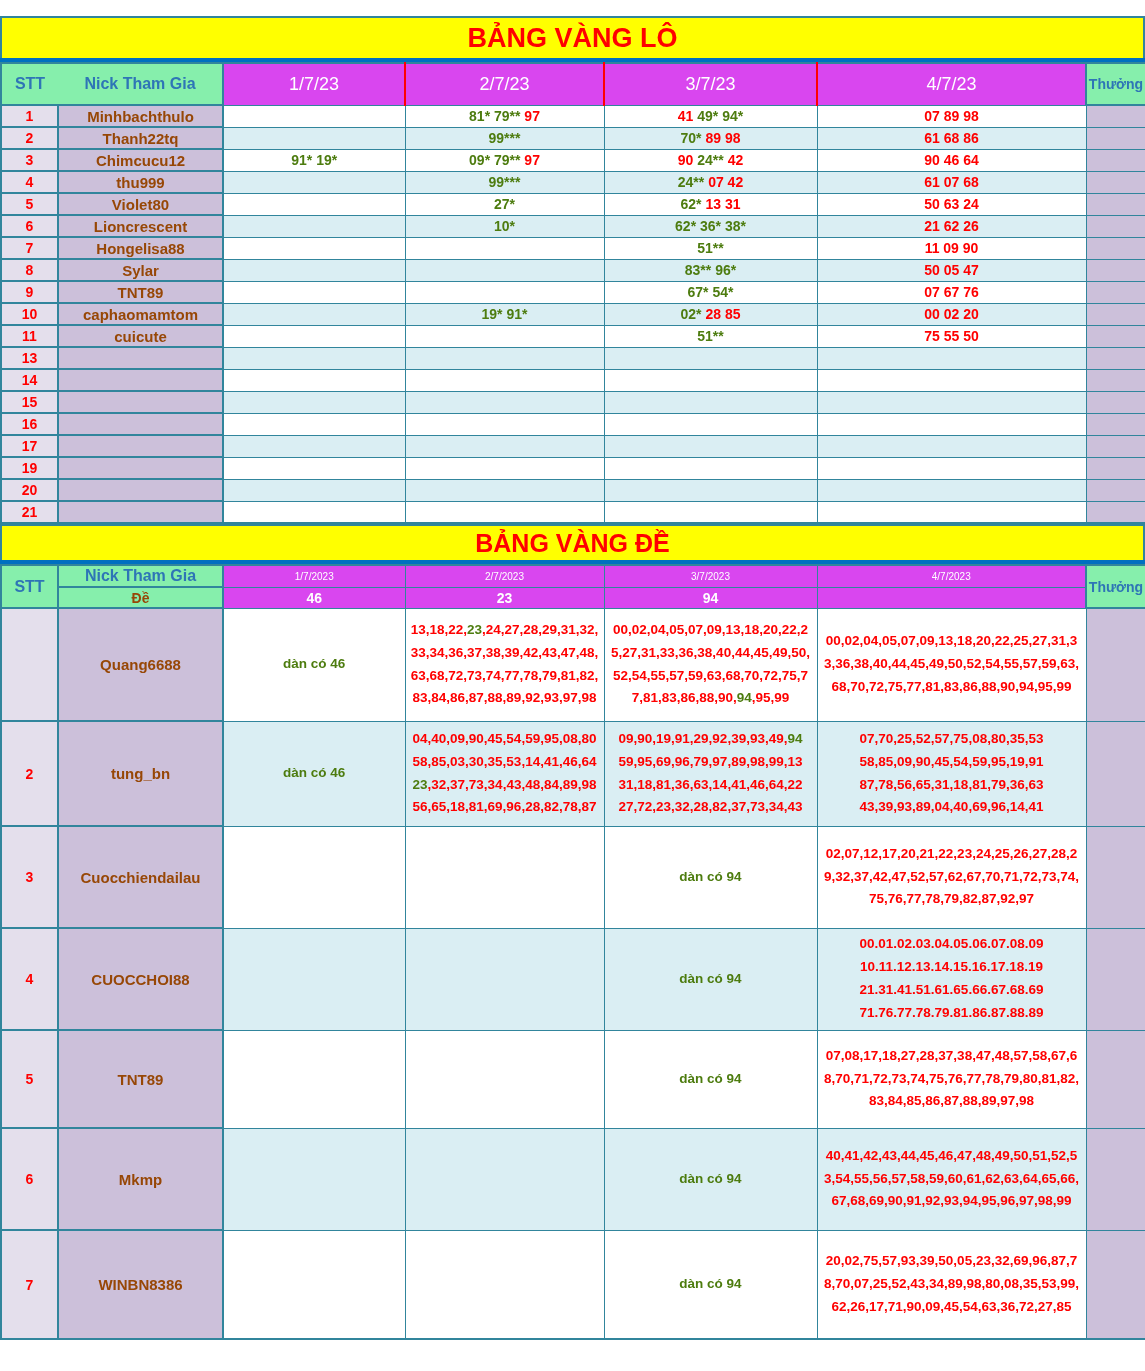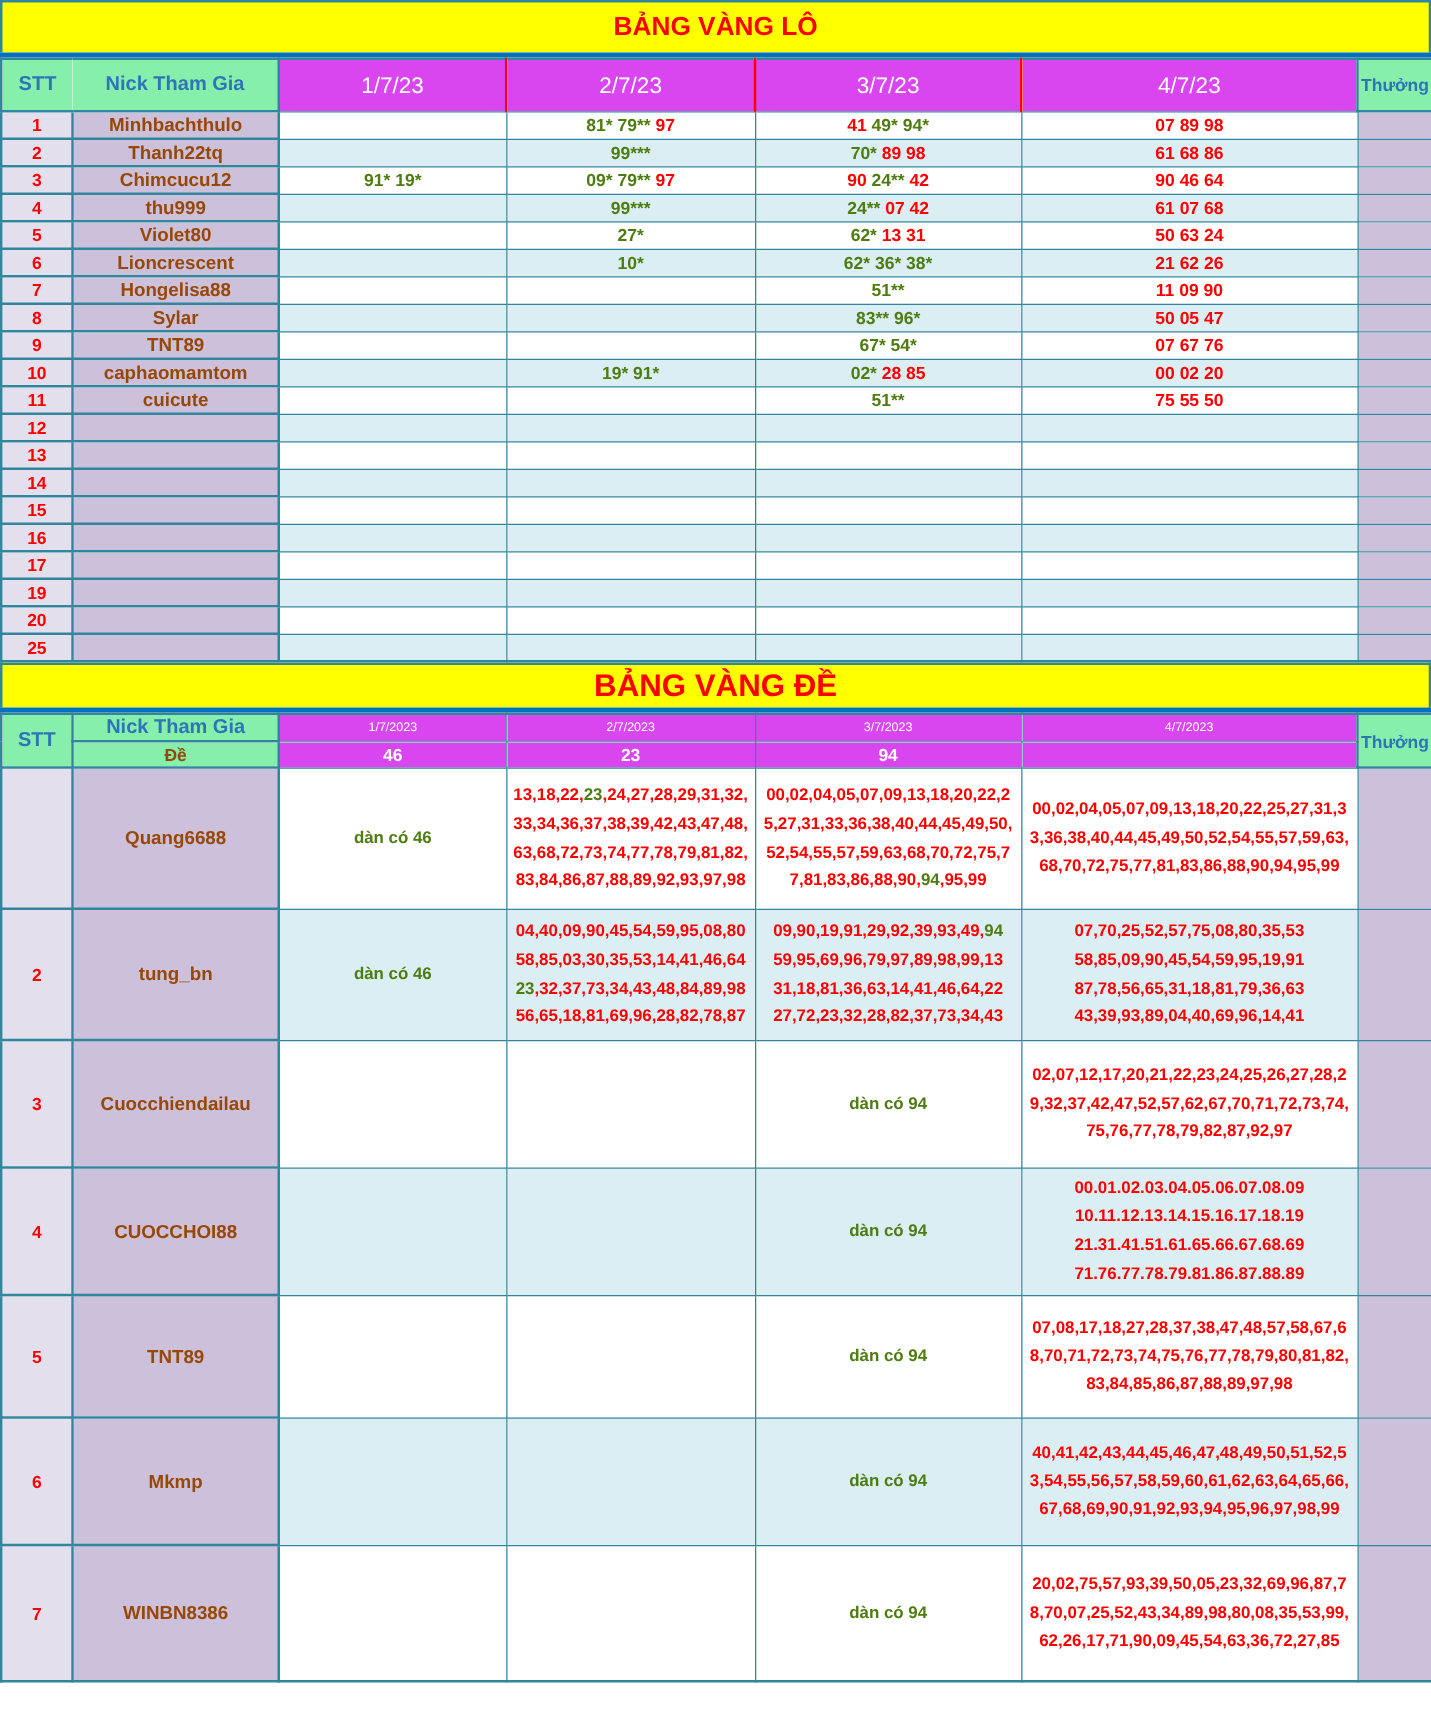--- a/index.html
+++ b/index.html
@@ -10,21 +10,21 @@
     -webkit-font-smoothing:antialiased;
   }
   .sheet{width:1145px;}
   .title-bar{
     box-sizing:border-box;width:1145px;
     background:#FFFF00;
     border:2px solid #31859C;border-bottom:none;
     display:flex;align-items:center;justify-content:center;
     color:#FF0000;font-weight:bold;
   }
-  .title-lo{height:42px;font-size:21px;}
+  .title-lo{height:42px;font-size:27px;margin-top:16px;}
   .title-de{height:36px;font-size:25px;text-align:right;}
   .blue-line{width:1145px;height:4px;background:#0070C0;}
   table{
     border-collapse:collapse;table-layout:fixed;width:1145px;
     border:2px solid #31859C;
   }
   col.c-stt{width:57px;}
   col.c-nick{width:165px;}
   col.c-d1{width:182px;}
   col.c-d2{width:199px;}
@@ -211,29 +211,20 @@
         <tr>
           <td class="stt-cell">11</td>
           <td class="nick-cell">cuicute</td>
           <td class="data-cell"></td>
           <td class="data-cell"></td>
           <td class="data-cell"><span class="seg-k">51**</span></td>
           <td class="data-cell"><span class="seg-r">75 55 50</span></td>
           <td class="reward-cell"></td>
         </tr>
         <tr>
-          <td class="stt-cell">12</td>
-          <td class="nick-cell"></td>
-          <td class="data-cell"></td>
-          <td class="data-cell"></td>
-          <td class="data-cell"></td>
-          <td class="data-cell"></td>
-          <td class="reward-cell"></td>
-        </tr>
-        <tr>
           <td class="stt-cell">13</td>
           <td class="nick-cell"></td>
           <td class="data-cell"></td>
           <td class="data-cell"></td>
           <td class="data-cell"></td>
           <td class="data-cell"></td>
           <td class="reward-cell"></td>
         </tr>
         <tr>
           <td class="stt-cell">14</td>
@@ -283,21 +274,21 @@
         <tr>
           <td class="stt-cell">20</td>
           <td class="nick-cell"></td>
           <td class="data-cell"></td>
           <td class="data-cell"></td>
           <td class="data-cell"></td>
           <td class="data-cell"></td>
           <td class="reward-cell"></td>
         </tr>
         <tr>
-          <td class="stt-cell">25</td>
+          <td class="stt-cell">21</td>
           <td class="nick-cell"></td>
           <td class="data-cell"></td>
           <td class="data-cell"></td>
           <td class="data-cell"></td>
           <td class="data-cell"></td>
           <td class="reward-cell"></td>
         </tr>
       </tbody>
   </table>
 

